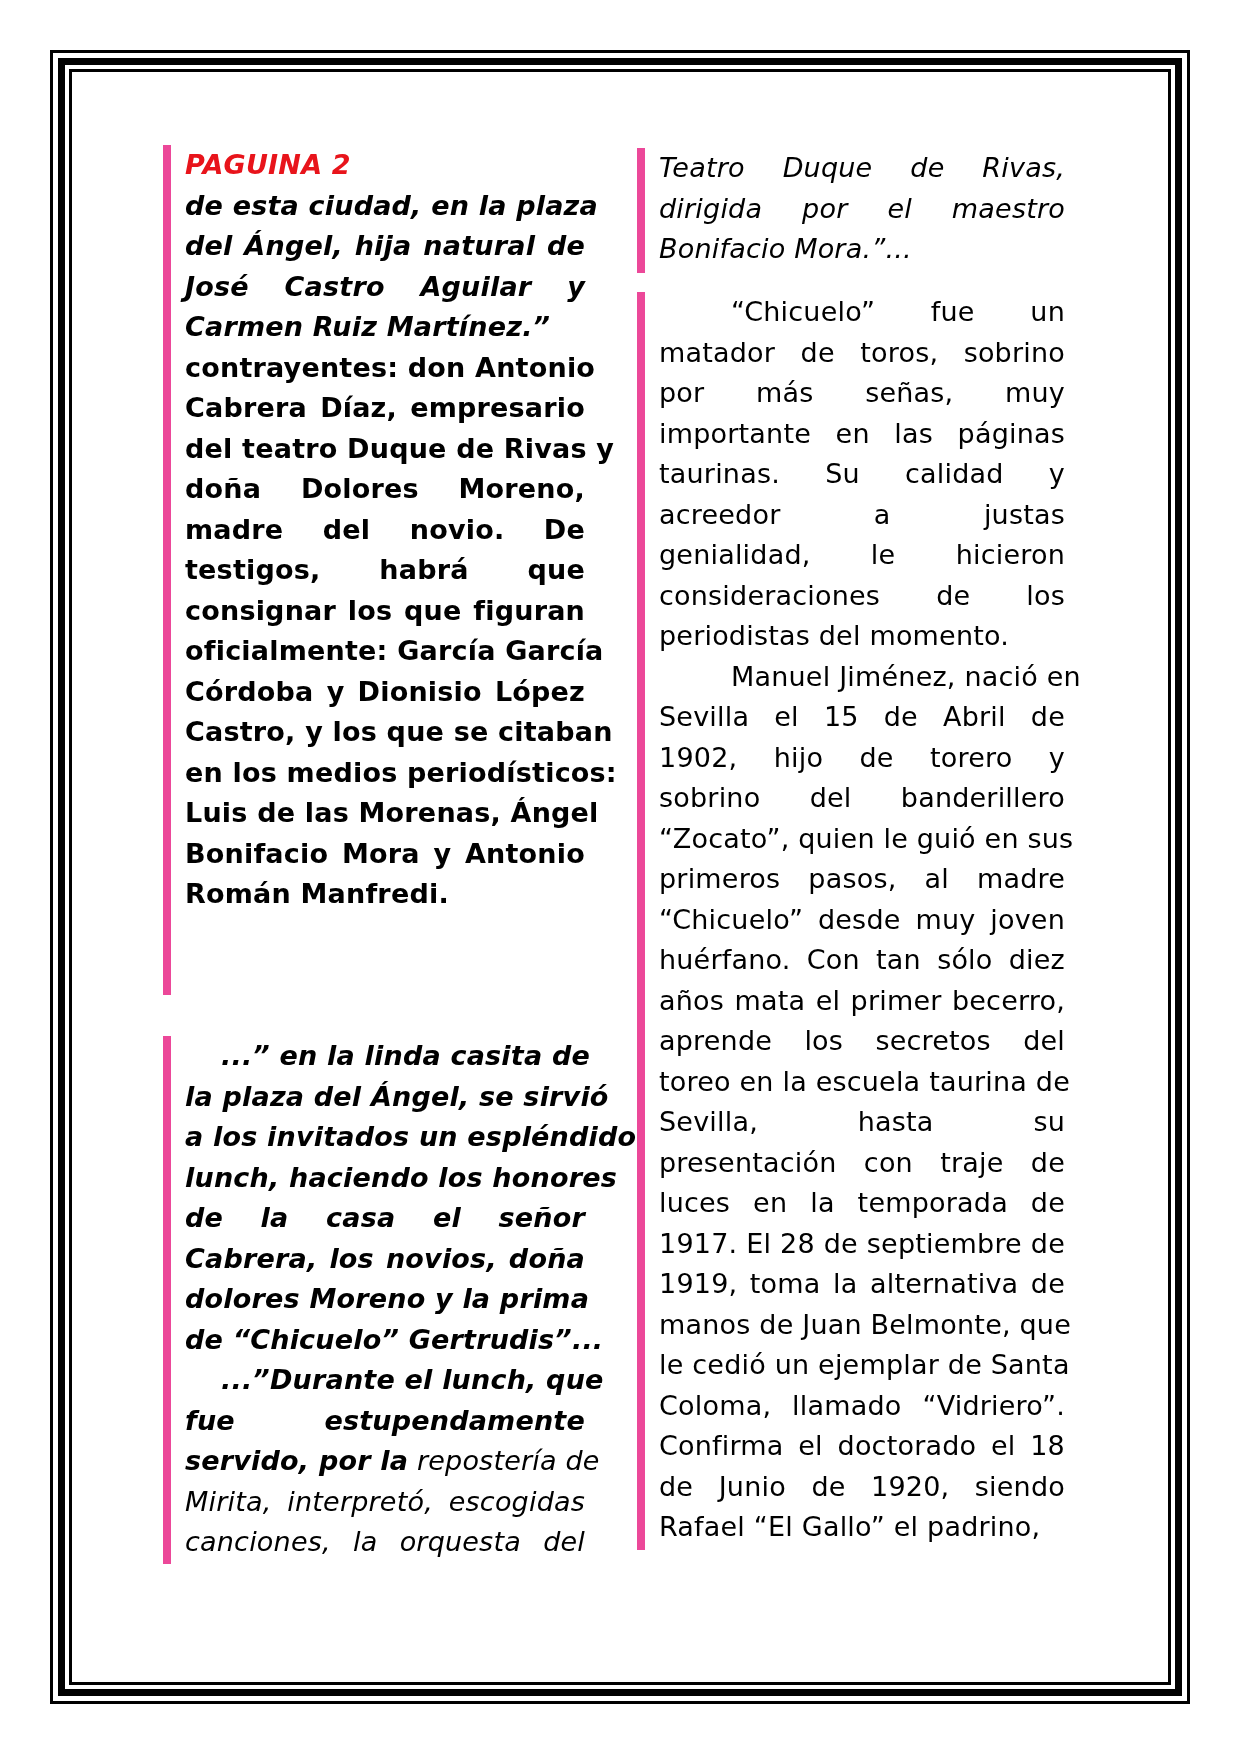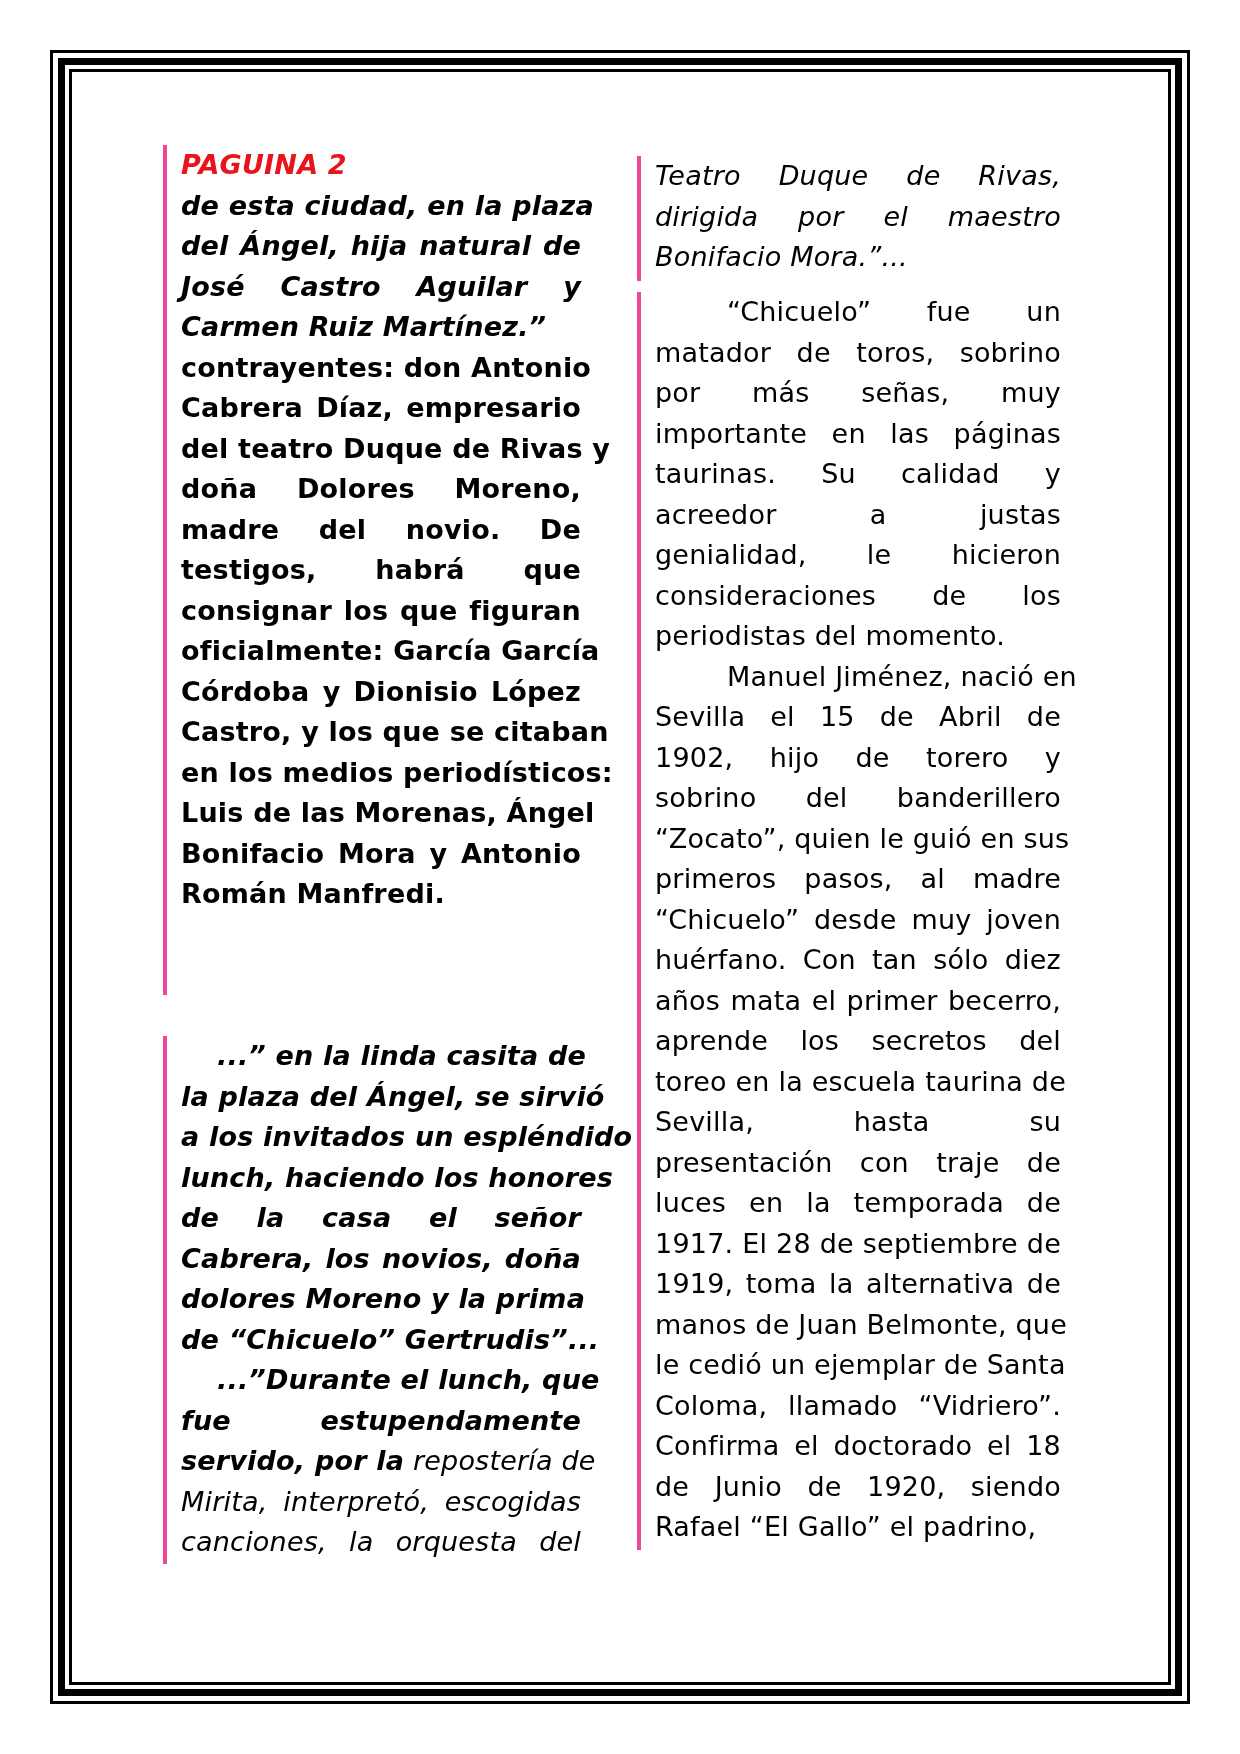--- a/index.html
+++ b/index.html
@@ -7,36 +7,36 @@
          font-family: "DejaVu Sans", sans-serif; color: #000; }
 
   
   .frame-outer { position: absolute; left: 50px; top: 50px; width: 1140px; height: 1654px;
                  box-sizing: border-box; border: 3px solid #000; }
   .frame-mid { position: absolute; left: 58px; top: 58px; width: 1124px; height: 1638px;
                box-sizing: border-box; border: 7px solid #000; }
   .frame-inner { position: absolute; left: 69px; top: 69px; width: 1102px; height: 1616px;
                  box-sizing: border-box; border: 3px solid #000; }
 
-  .block { position: absolute; box-sizing: border-box; border-left: 4px solid #ec4899; padding-left: 14px; }
+  .block { position: absolute; box-sizing: border-box; border-left: 8px solid #ec4899; padding-left: 14px; }
 
   .line { height: 40.5px; line-height: 40.5px; font-size: 27px; white-space: nowrap;
           text-align: justify; text-align-last: justify; letter-spacing: 0.2px; }
   .line.last { text-align-last: left; }
   .line.indent { padding-left: 36px; }
   .line.indent-lg { padding-left: 72px; }
 
   .b { font-weight: bold; }
   .i { font-style: italic; }
   .red { color: #e8141b; }
 
   
   #left-top { left: 163px; top: 145px; width: 420px; height: 850px; }
   #left-bottom { left: 163px; top: 1036px; width: 420px; height: 528px; }
-  #right-top { left: 637px; top: 156px; width: 426px; height: 125px; }
+  #right-top { left: 637px; top: 148px; width: 426px; height: 125px; }
   #right-bottom { left: 637px; top: 292px; width: 426px; height: 1258px; }
 
   .block .content { width: 400px; }
   #right-top .content, #right-bottom .content { width: 406px; }
 </style>
 </head>
 <body>
 
 <div class="frame-outer"></div>
 <div class="frame-mid"></div>

